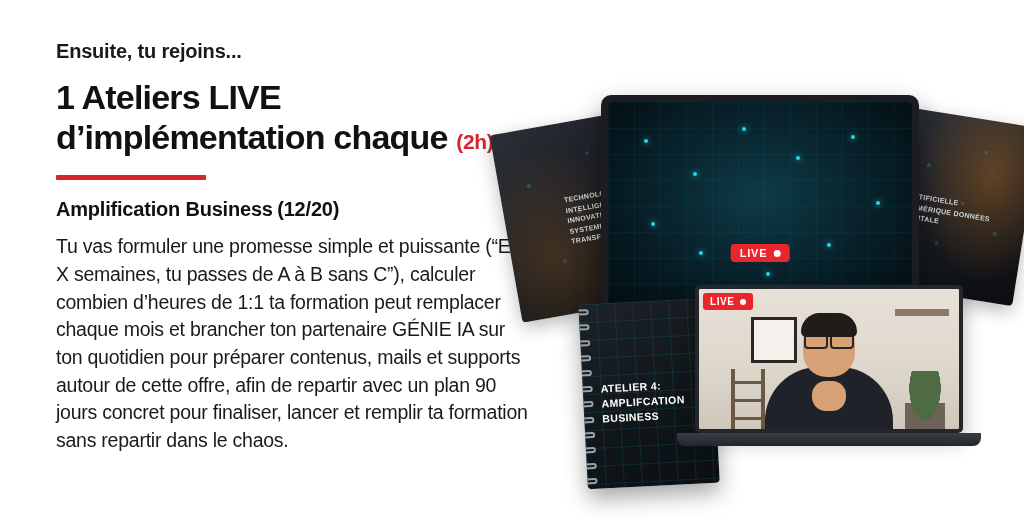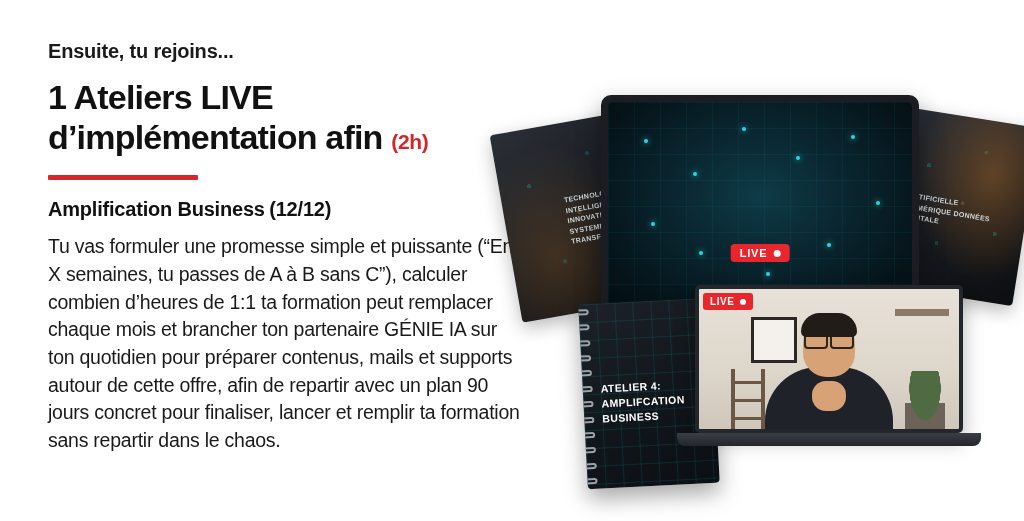--- a/index.html
+++ b/index.html
@@ -7,21 +7,21 @@
     width: 1024px; height: 521px;
     background: #ffffff;
     font-family: "Liberation Sans", sans-serif;
     overflow: hidden;
   }
   .page { position: relative; width: 1024px; height: 521px; background: #fff; }
 
   
   .left-col {
     position: absolute;
-    left: 48px; top: 40px;
+    left: 56px; top: 40px;
     width: 480px;
   }
   .eyebrow {
     font-size: 20px;
     font-weight: 700;
     color: #1a1a1a;
     letter-spacing: -0.2px;
     margin-bottom: 14px;
   }
   .headline {
@@ -305,29 +305,29 @@
 </head>
 <body>
 
 <div class="page">
 
   <div class="left-col">
     <div class="eyebrow">Ensuite, tu rejoins...</div>
 
     <div class="headline">
       <span>1 Ateliers LIVE</span><br>
-      <span>d’implémentation afin</span>
+      <span>d’implémentation chaque</span>
       <span class="dur">(2h)</span>
     </div>
 
     <div class="rule"></div>
 
     <div>
       <span class="body-title">Amplification Business</span>
-      <span class="body-title count">(12/12)</span>
+      <span class="body-title count">(12/20)</span>
       <div class="body-text">Tu vas formuler une promesse simple et puissante (“En X semaines, tu passes de A à B sans C”), calculer combien d’heures de 1:1 ta formation peut remplacer chaque mois et brancher ton partenaire GÉNIE IA sur ton quotidien pour préparer contenus, mails et supports autour de cette offre, afin de repartir avec un plan 90 jours concret pour finaliser, lancer et remplir ta formation sans repartir dans le chaos.</div>
     </div>
   </div>
 
   <div class="visual">
 
     <div class="card-back" id="cardL">
       <div class="dots"></div>
       <div class="glow"></div>
       <div class="txt">TECHNOLOGIE INTELLIGENCE INNOVATION SYSTEMES TRANSFORM</div>

